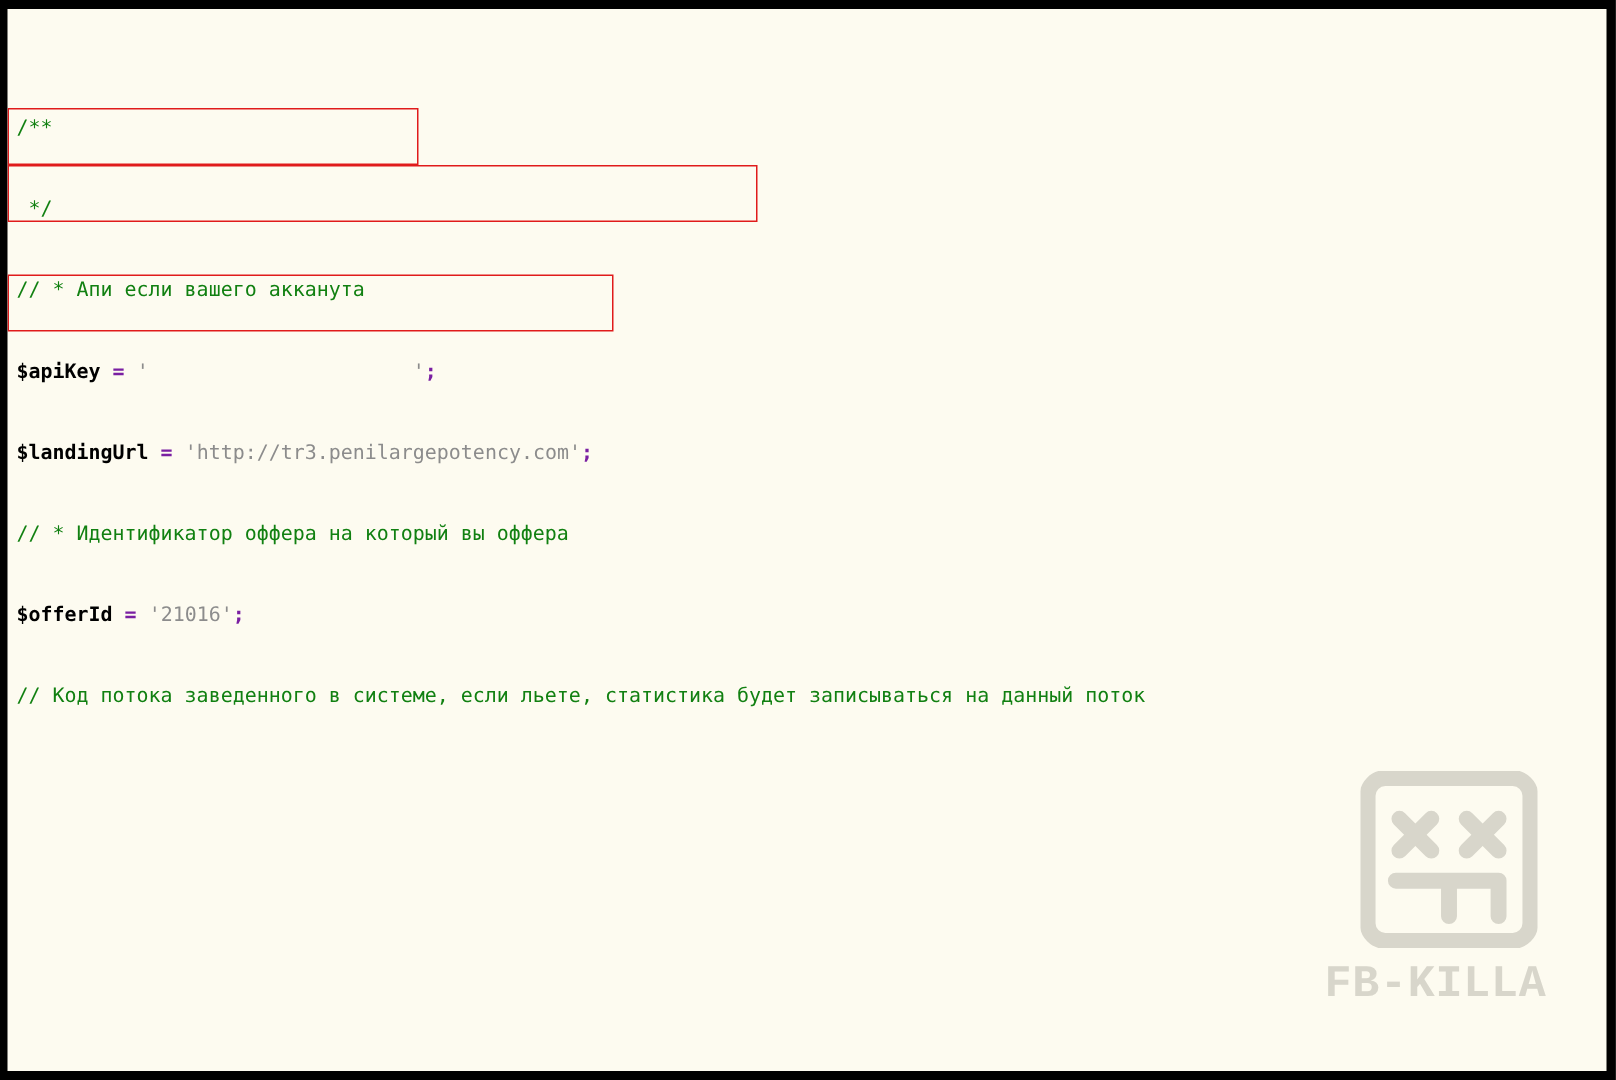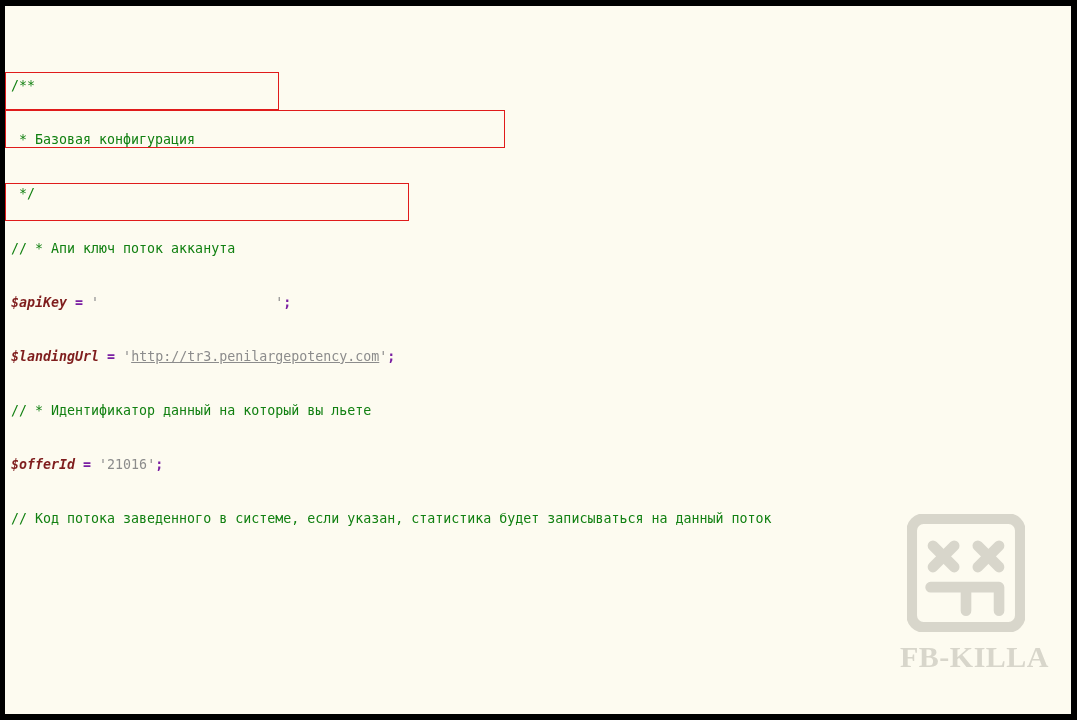--- a/index.html
+++ b/index.html
@@ -47,24 +47,24 @@
   }
 
   .line {
     height: 18.05px;
     white-space: pre;
     position: relative;
   }
 
   
   .cmt      { color: #118011; }              
-  .var      { color: #7f1d1d; font-weight: bold; font-style: italic; }  
+  .var      { color: #000000; font-weight: bold; }  
   .op       { color: #7a1fa2; font-weight: bold; }  
   .str      { color: #8c8c8c; }              
-  .strU     { color: #8c8c8c; text-decoration: underline; }              
+  .strU     { color: #8c8c8c; }              
 
   
   .hl-box {
     position: absolute;
     border: 1.6px solid #e01b1b;
     box-sizing: border-box;
     pointer-events: none;
     background: transparent;
   }
 
@@ -79,47 +79,46 @@
     pointer-events: none;
     user-select: none;
   }
   #watermark .wm-mark {
     display: block;
     width: 118px;
     height: 118px;
     margin: 0 auto;
   }
   #watermark .wm-text {
-    text-align: right;
-    font-family: Liberation Serif, serif;
+    text-align: left;
+    font-family: Liberation Mono, monospace;
     font-weight: bold;
     font-size: 30px;
     letter-spacing: 0.5px;
     color: #d8d6cb;
     margin-top: 8px;
   }
 </style>
 </head>
 <body>
 
 <div id="screen">
 
   <div id="code-surface">
 
     <div id="code-block">
 
       <div class="line"><span class="cmt">/**</span></div>
-      <div class="line"><span class="cmt"> * Базовая конфигурация</span></div>
       <div class="line"><span class="cmt"> */</span></div>
-      <div class="line"><span class="cmt">// * Апи ключ поток акканута</span></div>
+      <div class="line"><span class="cmt">// * Апи если вашего акканута</span></div>
       <div class="line"><span class="var">$apiKey</span> <span class="op">=</span> <span class="str">'                      '</span><span class="op">;</span></div>
       <div class="line"><span class="var">$landingUrl</span> <span class="op">=</span> <span class="str">'</span><span class="strU">http://tr3.penilargepotency.com</span><span class="str">'</span><span class="op">;</span></div>
-      <div class="line"><span class="cmt">// * Идентификатор данный на который вы льете</span></div>
+      <div class="line"><span class="cmt">// * Идентификатор оффера на который вы оффера</span></div>
       <div class="line"><span class="var">$offerId</span> <span class="op">=</span> <span class="str">'21016'</span><span class="op">;</span></div>
-      <div class="line"><span class="cmt">// Код потока заведенного в системе, если указан, статистика будет записываться на данный поток</span></div>
+      <div class="line"><span class="cmt">// Код потока заведенного в системе, если льете, статистика будет записываться на данный поток</span></div>
       
       
       
       
       
       
       
       
       
       

